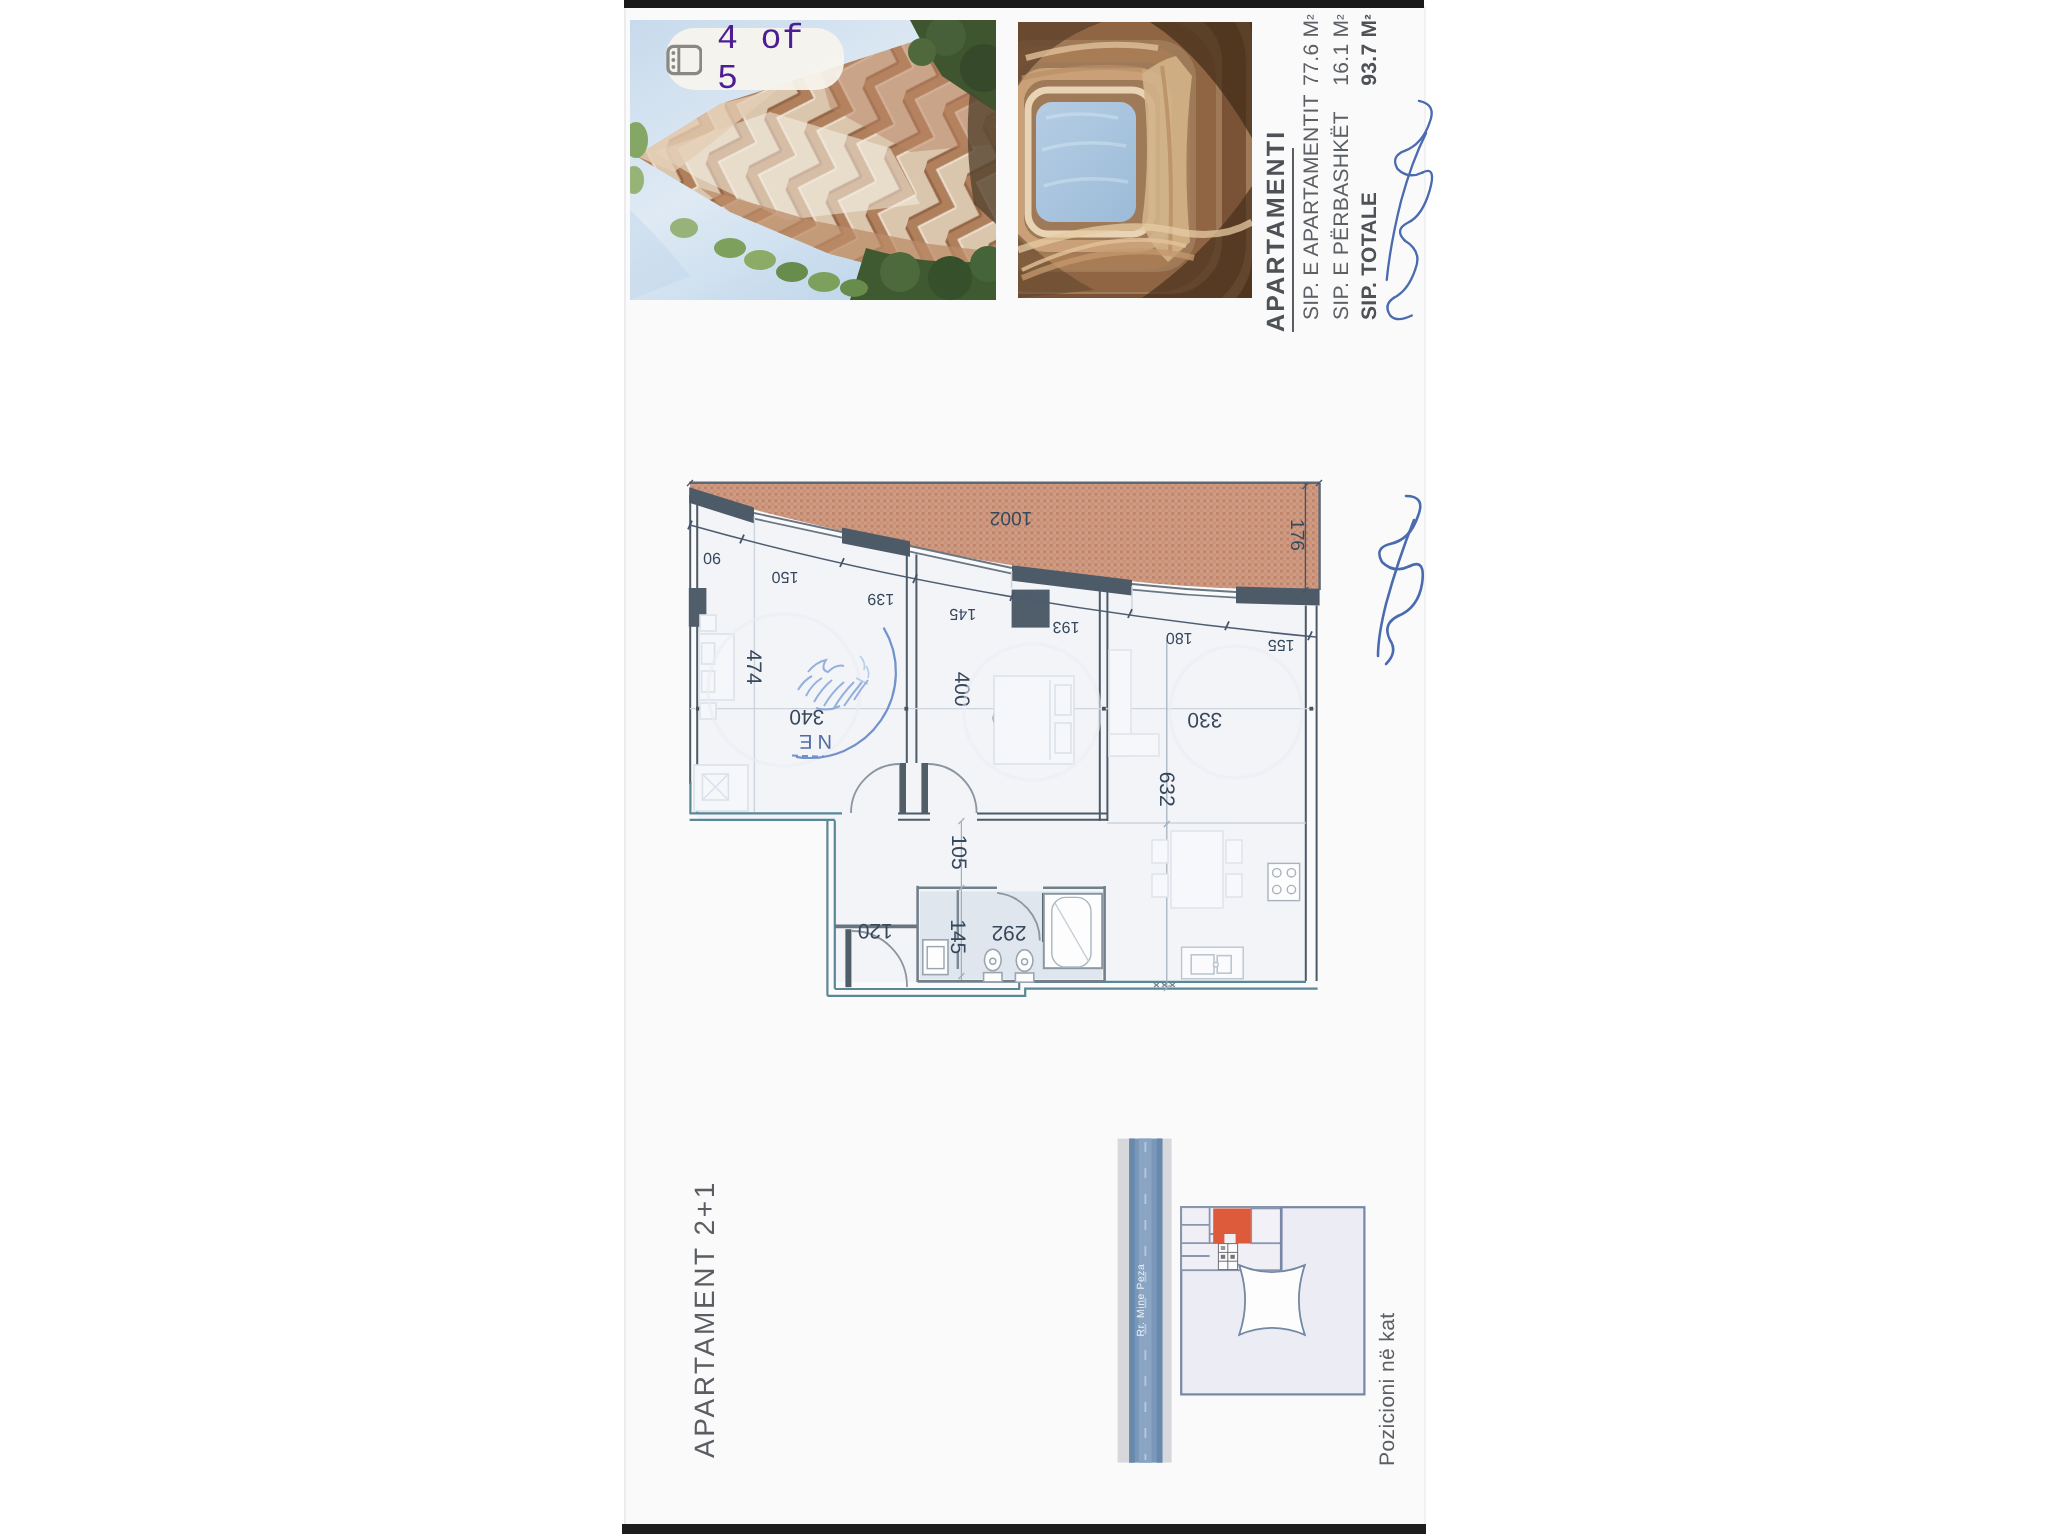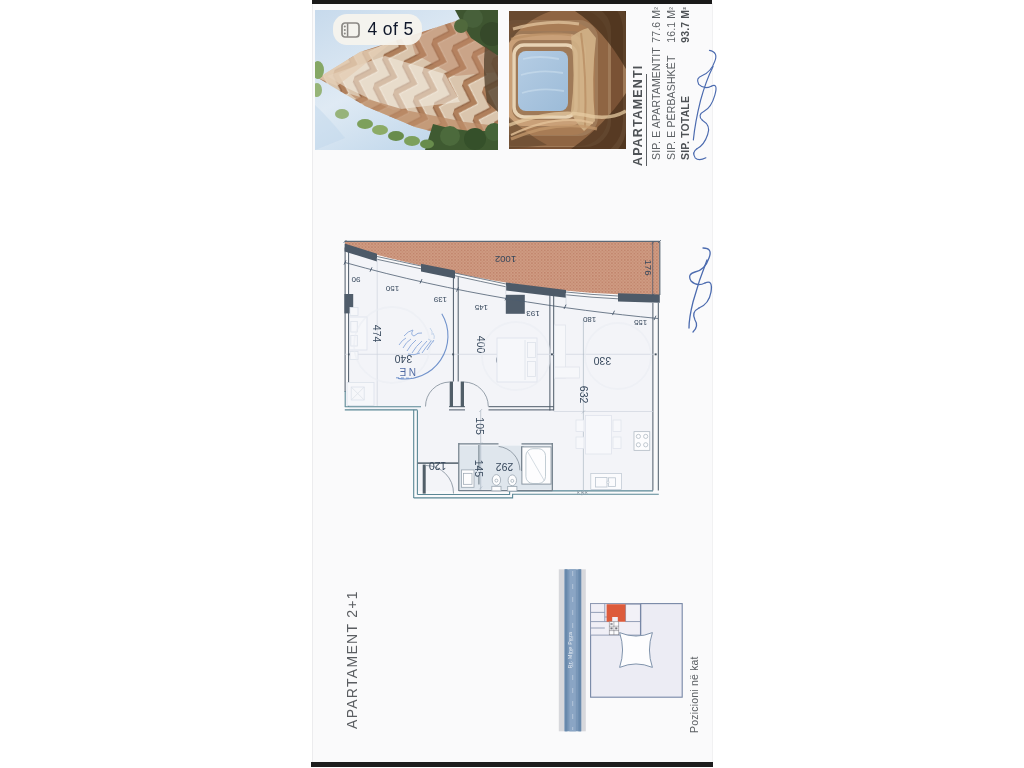--- a/index.html
+++ b/index.html
@@ -79,21 +79,21 @@
 
 <div class="abs" style="left:333px;top:14px;width:89px;height:31px;border-radius:14px;background:rgba(246,244,238,0.93);display:flex;align-items:center;justify-content:center;gap:7px;">
 
   <svg width="19" height="16" viewBox="0 0 19 16">
     <rect x="1" y="1" width="17" height="14" rx="3" fill="none" stroke="#8a8884" stroke-width="1.7"></rect>
     <line x1="6.6" y1="1.2" x2="6.6" y2="14.8" stroke="#8a8884" stroke-width="1.5"></line>
     <circle cx="3.8" cy="4.4" r="1" fill="#8a8884"></circle>
     <circle cx="3.8" cy="8" r="1" fill="#8a8884"></circle>
     <circle cx="3.8" cy="11.6" r="1" fill="#8a8884"></circle>
   </svg>
-  <span style="font-size:17.5px;color:#0f172a;font-weight:500;letter-spacing:0.4px;">4 of 5</span>
+  <span style="font-size:17.5px;color:#4c1d95;font-weight:500;letter-spacing:0.4px;font-family:Liberation Mono, monospace;">4 of 5</span>
 </div>
 
 <svg class="abs" style="left:509px;top:11px;" width="117" height="138" viewBox="0 0 117 138">
   <defs>
     <linearGradient id="sky2" x1="0" y1="0" x2="1" y2="1">
       <stop offset="0" stop-color="#b5cde4"></stop>
           <stop offset="1" stop-color="#9cbbd8"></stop>
     </linearGradient>
     <clipPath id="ph2">
           <rect width="117" height="138"></rect>

